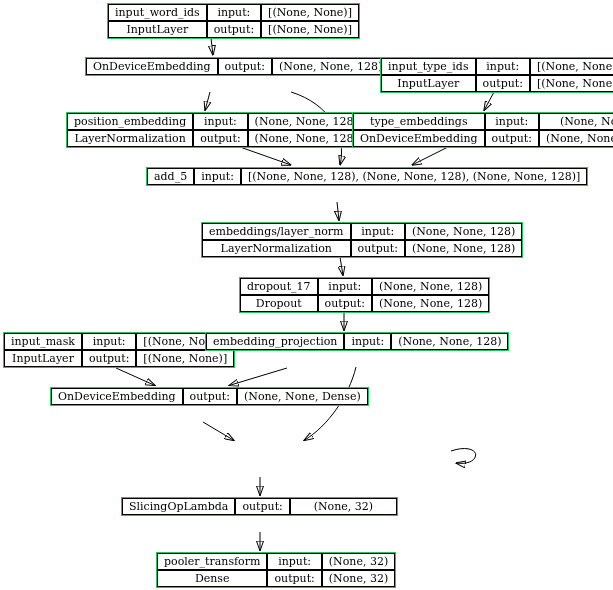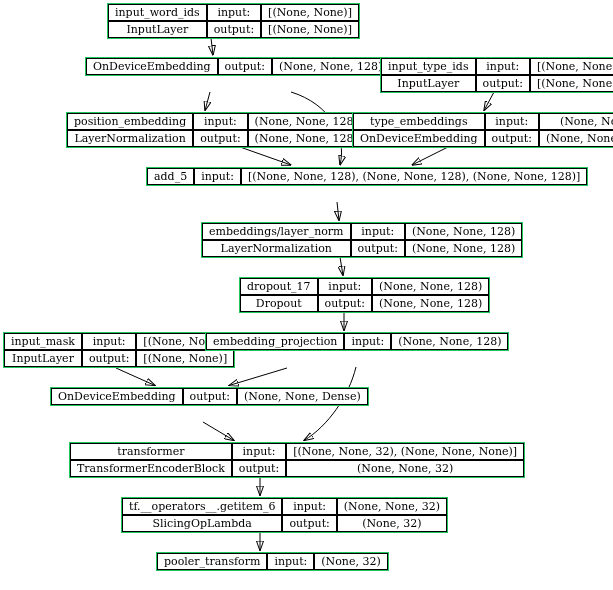--- a/index.html
+++ b/index.html
@@ -188,53 +188,39 @@
   <table class="node" style="left:50px;top:387px;width:270px">
     <tbody>
     <tr>
       <td class="nm">OnDeviceEmbedding</td>
       <td class="lb">output:</td>
       <td class="sh">(None, None, Dense)</td>
     </tr>
   </tbody>
     </table>
 
-  <table class="node" style="left:69px;top:442px;width:382px">
-    <tbody>
-        <tr>
-      <td class="nm">transformer</td>
-      <td class="lb">input:</td>
-      <td class="sh">[(None, None, 32), (None, None, None)]</td>
-    </tr>
-    <tr>
-      <td class="nm">TransformerEncoderBlock</td>
-      <td class="lb">output:</td>
-      <td class="sh">(None, None, 32)</td>
-    </tr>
-  </tbody>
-    </table>
 
   <table class="node" style="left:121px;top:497px;width:277px">
     <tbody>
-        <tr>
-      <td class="nm">tf.__operators__.getitem_6</td>
-      <td class="lb">input:</td>
-      <td class="sh">(None, None, 32)</td>
-    </tr>
     <tr>
       <td class="nm">SlicingOpLambda</td>
       <td class="lb">output:</td>
       <td class="sh">(None, 32)</td>
     </tr>
   </tbody>
     </table>
 
   <table class="node" style="left:156px;top:552px;width:207px">
     <tbody>
         <tr>
       <td class="nm">pooler_transform</td>
       <td class="lb">input:</td>
       <td class="sh">(None, 32)</td>
     </tr>
+    <tr>
+      <td class="nm">Dense</td>
+      <td class="lb">output:</td>
+      <td class="sh">(None, 32)</td>
+    </tr>
   </tbody>
     </table>
 
 </div>
 
 </body></html>

